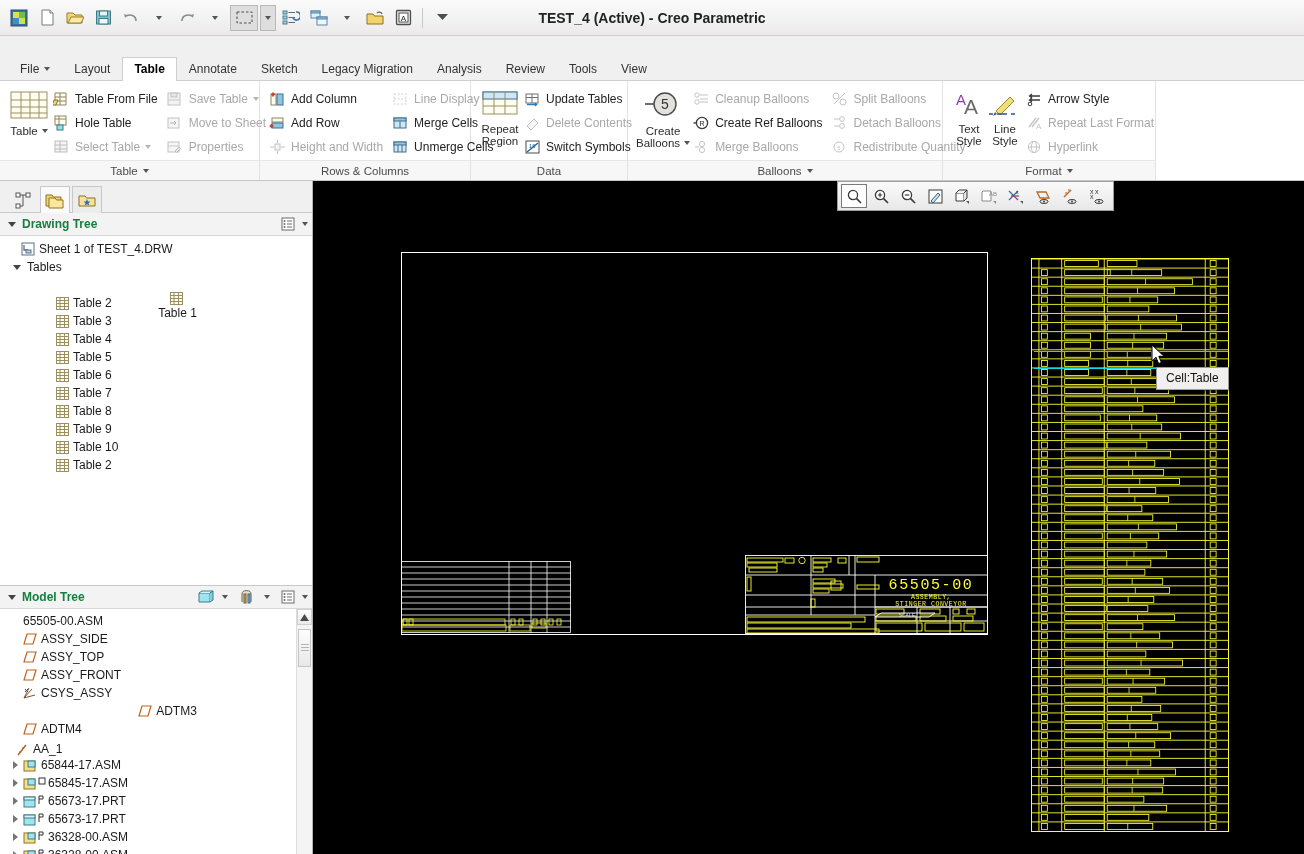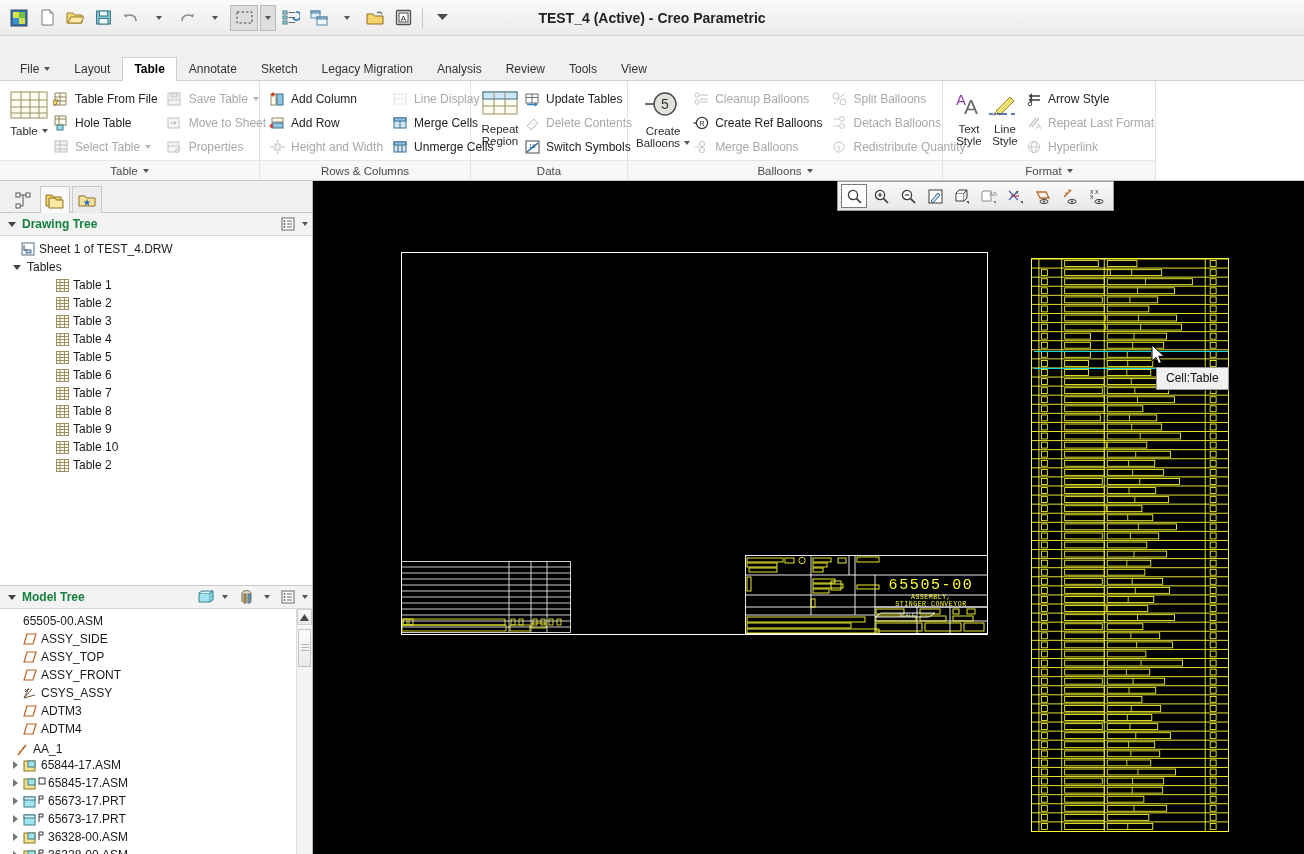--- a/index.html
+++ b/index.html
@@ -747,21 +747,21 @@
               </svg>
             </span>
             <span class="tx">Sheet 1 of TEST_4.DRW</span>
           </div>
           <div class="trow" style="padding-left: 10px;">
             <span class="tog">
               <i class="tri-down"></i>
             </span>
             <span class="tx">Tables</span>
           </div>
-          <div class="trow" style="padding-left: 40px;">
+          <div class="trow" style="padding-left: 40px; flex-direction: column;">
             <span class="tog"></span>
             <span class="ti">
               <svg width="13" height="13" viewBox="0 0 13 13">
                 <rect x="0.5" y="0.5" width="12" height="12" fill="#fffdf0" stroke="#9a8f62"></rect>
                 <line x1="0" y1="3.5" x2="13" y2="3.5" stroke="#9a8f62"></line>
                 <line x1="0" y1="6.5" x2="13" y2="6.5" stroke="#9a8f62"></line>
                 <line x1="0" y1="9.5" x2="13" y2="9.5" stroke="#9a8f62"></line>
                 <line x1="4" y1="0" x2="4" y2="13" stroke="#9a8f62"></line>
                 <line x1="8.5" y1="0" x2="8.5" y2="13" stroke="#9a8f62"></line>
               </svg>
@@ -981,21 +981,21 @@
           <div class="trow" style="padding-left: 8px;">
             <span class="tog"></span>
             <span class="ti">
               <svg width="14" height="12" viewBox="0 0 14 12">
                 <path d="M1 11 l8 -9 M1 11 l11 -3 M1 11 l5 -10" stroke="#7a5230" stroke-width="1"></path>
                 <path d="M2 2 l3 3 M5 2 l-3 3" stroke="#444" stroke-width="1"></path>
               </svg>
             </span>
             <span class="tx" style="padding-left: 3px;">CSYS_ASSY</span>
           </div>
-          <div class="trow" style="padding-left: 8px;">
+          <div class="trow" style="padding-left: 8px; justify-content: center;">
             <span class="tog"></span>
             <span class="ti">
               <svg width="14" height="12" viewBox="0 0 14 12">
                 <path d="M4 1 h9 l-3 10 h-9 z" fill="none" stroke="#c0621f" stroke-width="1.2"></path>
               </svg>
             </span>
             <span class="tx" style="padding-left: 3px;">ADTM3</span>
           </div>
           <div class="trow" style="padding-left: 8px;">
             <span class="tog"></span>

